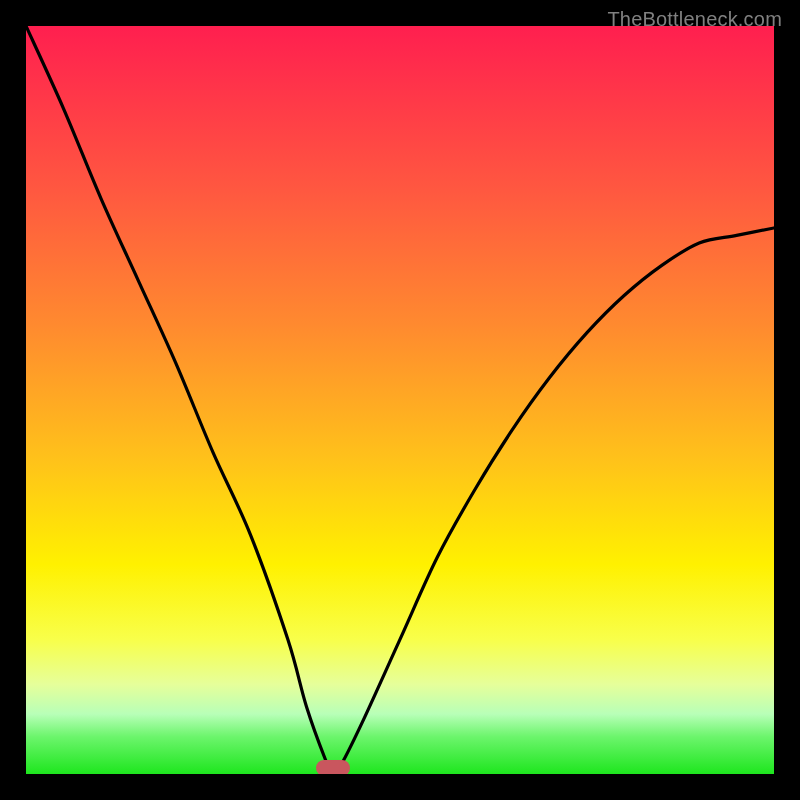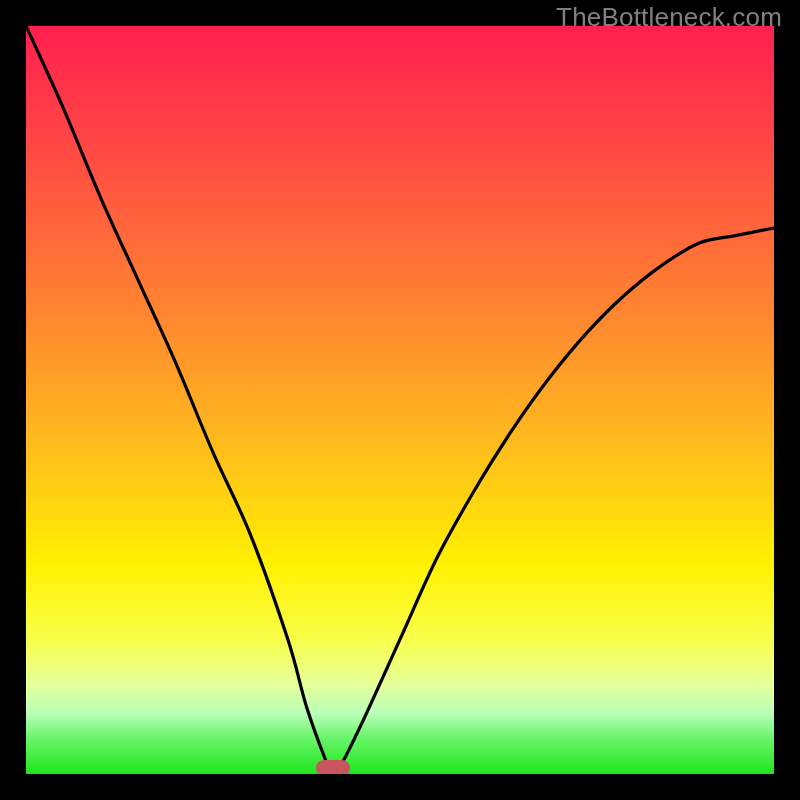--- a/index.html
+++ b/index.html
@@ -59,24 +59,24 @@
   .lozenge {
     position: absolute;
     width: 34px;
     height: 16px;
     border-radius: 9px;
     background: #c9565e;
     z-index: 4;
   }
   .watermark {
     position: absolute;
-    top: 2px;
+    top: 8px;
     right: 18px;
     color: #808080;
-    font-size: 26px;
+    font-size: 20px;
     font-weight: 500;
     letter-spacing: 0.2px;
     z-index: 10;
   }
 </style>
 </head>
 <body>
 
 <div class="stage">
 

